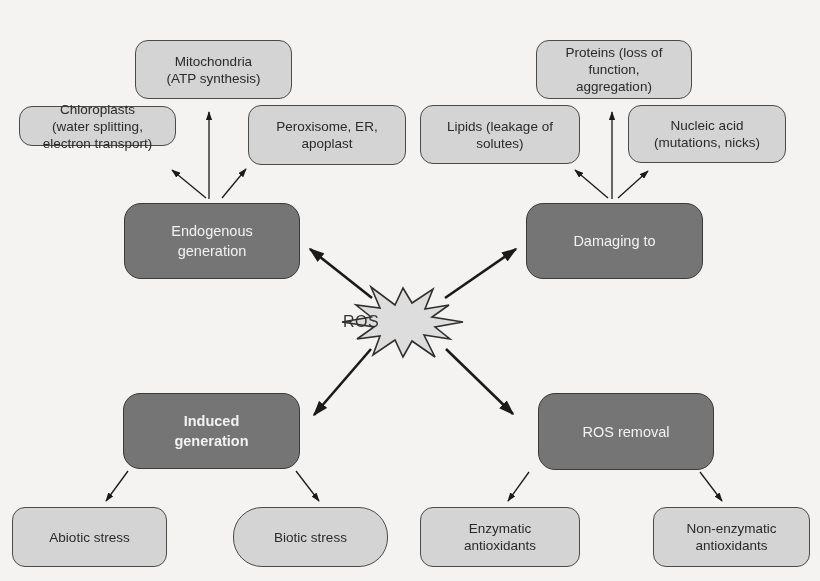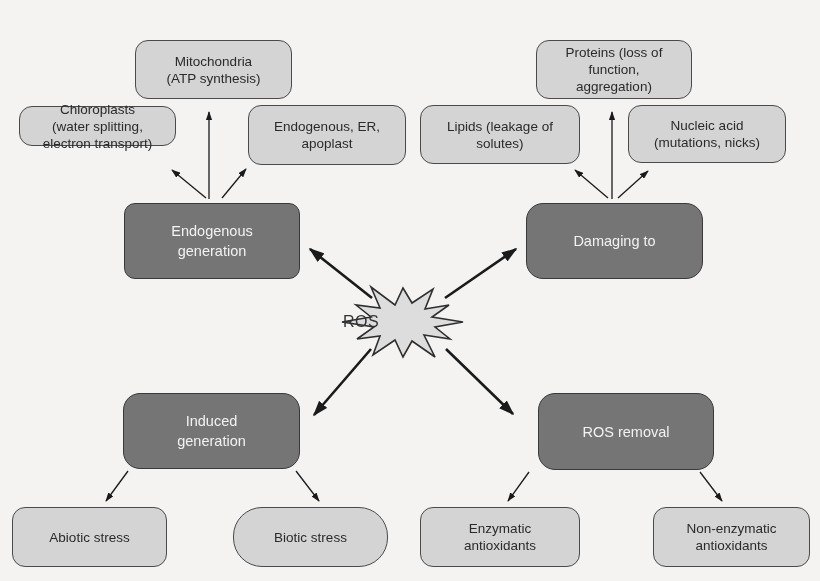--- a/index.html
+++ b/index.html
@@ -95,46 +95,46 @@
       <line class="arrow-thin" x1="700" y1="472" x2="722" y2="501" marker-end="url(#headThin)"></line>
     </g>
 
     <polygon class="burst" points="463,322 435,327 450,339 424,335 435,357 412,341 403,357 395,340 373,355 380,336 357,339 374,327 342,322 371,317 356,305 380,308 371,287 395,305 403,288 412,303 433,289 425,309 449,305 432,317"></polygon>
   </svg>
 
   <div class="ros-label">
     <span>ROS</span>
   </div>
 
-  <div class="node hub" style="left:124px;top:203px;width:176px;height:76px;border-radius:11px;">
+  <div class="node hub" style="left:124px;top:203px;width:176px;height:76px;">
     <span class="label">Endogenous
 generation</span>
   </div>
   <div class="node hub" style="left:526px;top:203px;width:177px;height:76px;">
     <span class="label">Damaging to</span>
   </div>
-  <div class="node hub" style="left:123px;top:393px;width:177px;height:76px;">
+  <div class="node hub" style="left:123px;top:393px;width:177px;height:76px;font-weight:bold;">
     <span class="label">Induced
 generation</span>
   </div>
   <div class="node hub" style="left:526px;top:393px;width:176px;height:77px;margin-left:12px;">
     <span class="label">ROS removal</span>
   </div>
 
   <div class="node leaf" style="left:135px;top:40px;width:157px;height:59px;">
     <span class="label">Mitochondria
 (ATP synthesis)</span>
   </div>
   <div class="node leaf" style="left:19px;top:106px;width:157px;height:40px;">
     <span class="label">Chloroplasts
 (water splitting,
 electron transport)</span>
   </div>
   <div class="node leaf" style="left:248px;top:105px;width:158px;height:60px;">
-    <span class="label">Endogenous, ER,
+    <span class="label">Peroxisome, ER,
 apoplast</span>
   </div>
   <div class="node leaf" style="left:536px;top:40px;width:156px;height:59px;">
     <span class="label">Proteins (loss of
 function,
 aggregation)</span>
   </div>
   <div class="node leaf" style="left:420px;top:105px;width:160px;height:59px;">
     <span class="label">Lipids (leakage of
 solutes)</span>

